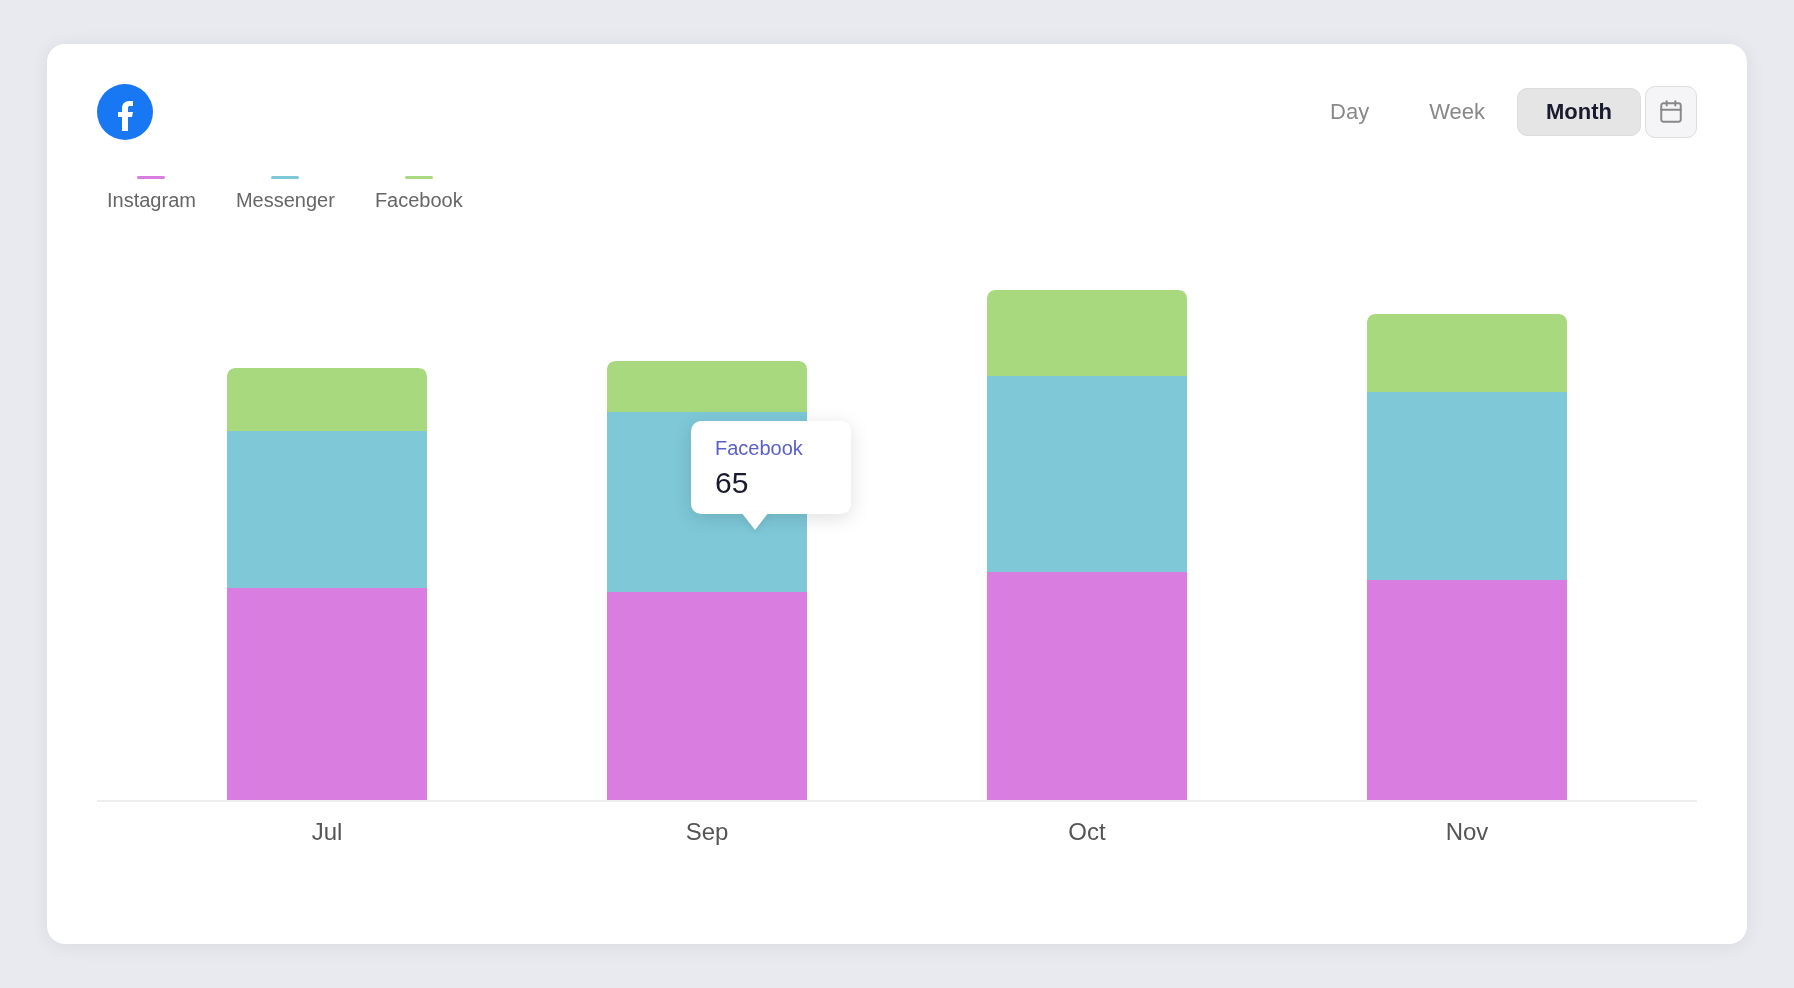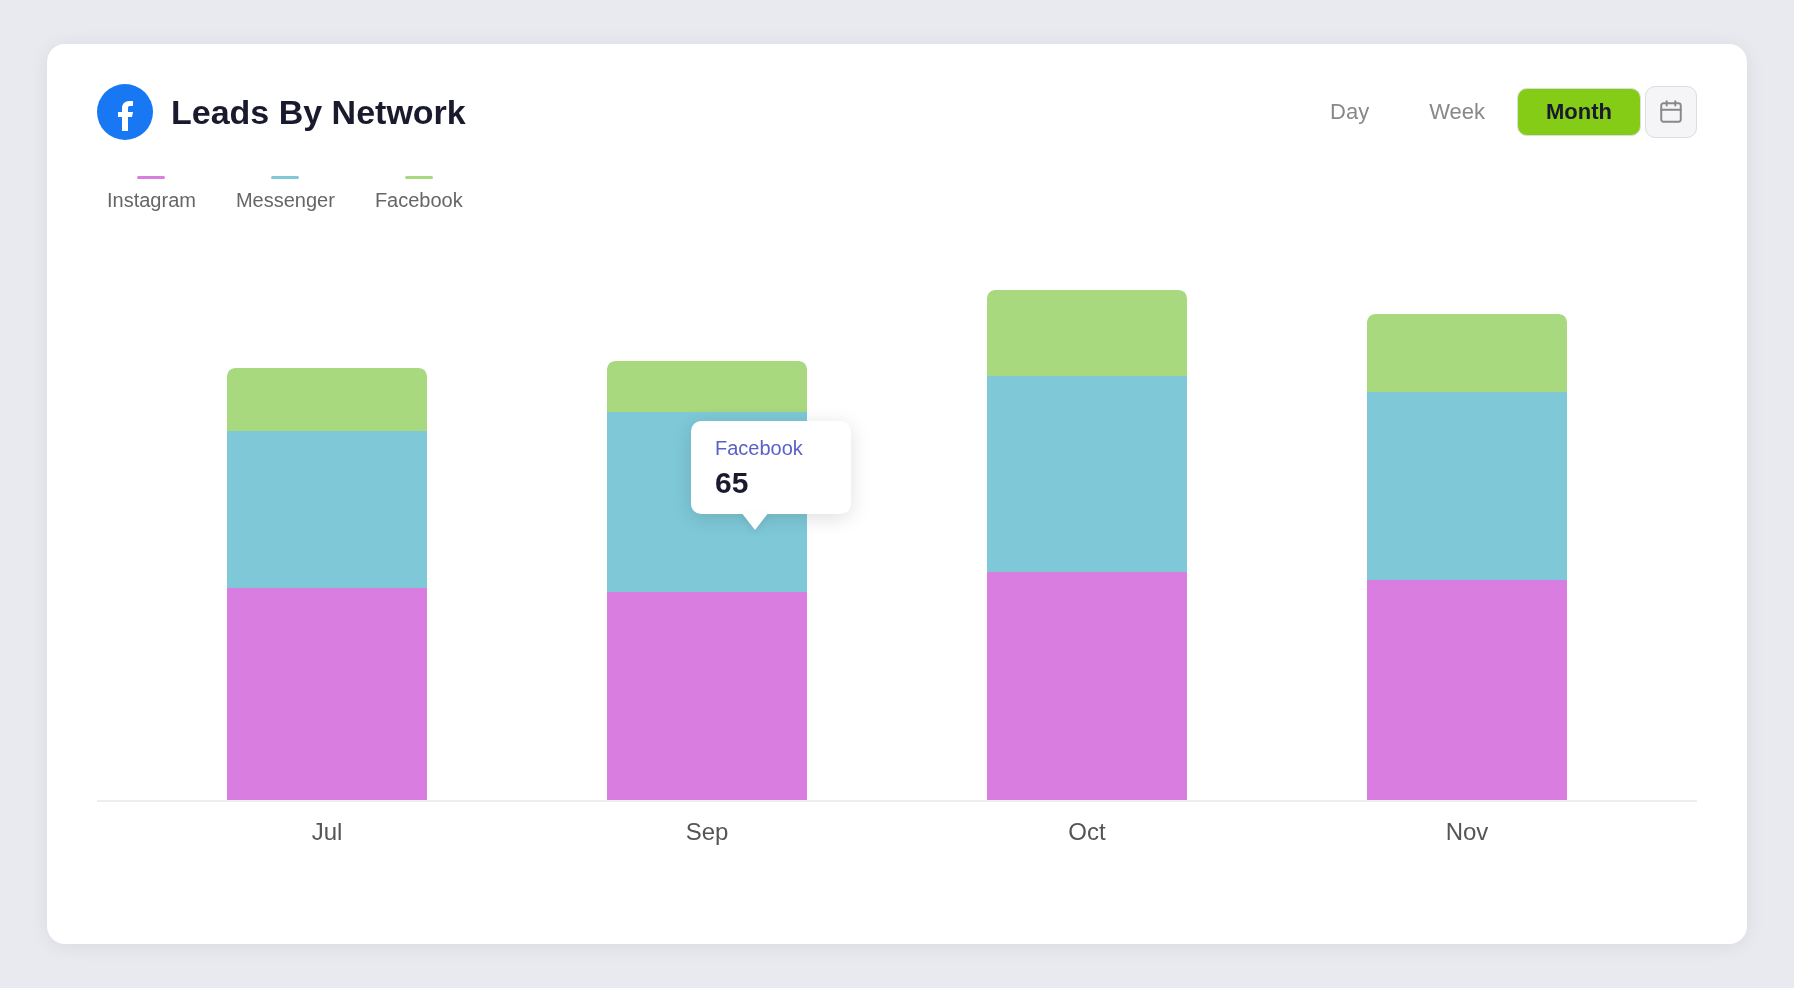--- a/index.html
+++ b/index.html
@@ -49,21 +49,21 @@
       font-size: 22px;
       padding: 10px 28px;
       border: none;
       background: transparent;
       color: #888;
       cursor: pointer;
       border-radius: 10px;
       font-weight: 500;
     }
     .time-btn.active {
-      background: #84cc16;
+      background: #e5e5e5;
       color: #1a1a2e;
       font-weight: 700;
       border: 1.5px solid #ddd;
     }
     .calendar-btn {
       width: 52px;
       height: 52px;
       border: 1.5px solid #ddd;
       background: #f5f5f8;
       border-radius: 10px;
@@ -150,21 +150,21 @@
       z-index: 10;
     }
     .tooltip-title {
       font-size: 20px;
       color: #5b5fc7;
       font-weight: 500;
       margin-bottom: 6px;
     }
     .tooltip-value {
       font-size: 30px;
-      font-weight: 700;
+      font-weight: 400;
       color: #1a1a2e;
     }
     .tooltip::after {
       content: '';
       position: absolute;
       bottom: -16px;
       left: 40%;
       transform: translateX(-50%);
       border-left: 14px solid transparent;
       border-right: 14px solid transparent;
@@ -175,21 +175,20 @@
 </head>
 <body>
 
 <div class="card">
   <div class="header">
     <div class="header-left">
       <svg class="fb-icon" viewBox="0 0 56 56" xmlns="http://www.w3.org/2000/svg">
         <circle cx="28" cy="28" r="28" fill="#1877F2"></circle>
         <path d="M37 28h-6v-4c0-1.7 1.3-2 2-2h3v-5h-4c-4 0-7 3-7 7v4h-4v5h4v14h6V33h4l1-5z" fill="#fff"></path>
       </svg>
-      <span class="title">Leads By Network</span>
     </div>
     <div class="header-right">
       <button class="time-btn">Day</button>
       <button class="time-btn">Week</button>
       <button class="time-btn active">Month</button>
       <button class="calendar-btn">
         <svg width="26" height="26" viewBox="0 0 24 24" fill="none" stroke="#888" stroke-width="1.8" stroke-linecap="round" stroke-linejoin="round">
           <rect x="3" y="4" width="18" height="17" rx="2" ry="2"></rect>
           <line x1="16" y1="2" x2="16" y2="6"></line>
           <line x1="8" y1="2" x2="8" y2="6"></line>

